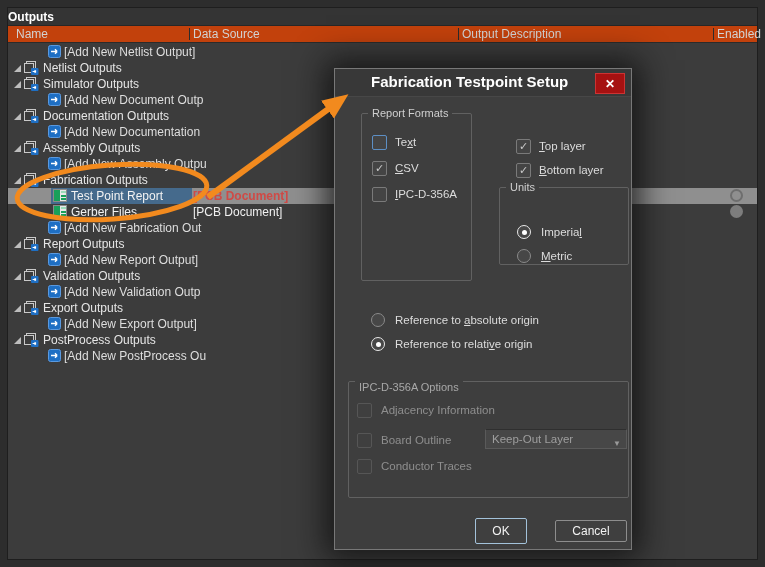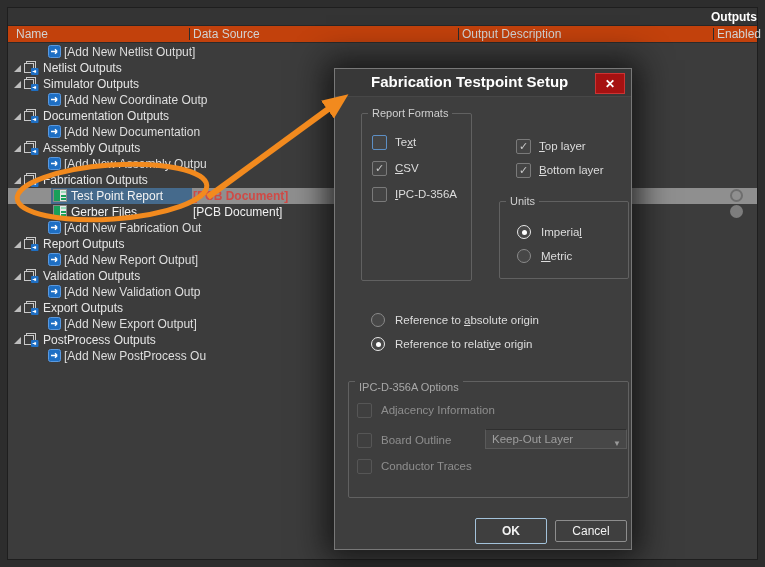--- a/index.html
+++ b/index.html
@@ -2,21 +2,21 @@
 <html><head>
 <meta charset="utf-8">
 <style>
   html,body{margin:0;padding:0;background:#2d2d2d;width:765px;height:567px;overflow:hidden;
     font-family:"Liberation Sans",sans-serif;-webkit-font-smoothing:antialiased;}
   *{box-sizing:border-box;}
   
   #panel{position:absolute;left:7px;top:7px;width:751px;height:553px;background:#3c3c3c;
     border:1px solid #1e1e1e;}
   #panel-title{height:18px;line-height:18px;background:#343434;border-bottom:1px solid #272727;
-    text-align:right;color:#fff;font-size:12px;font-weight:bold;}
+    text-align:left;color:#fff;font-size:12px;font-weight:bold;}
   #col-header{position:relative;height:17px;line-height:16px;background:#c2410c;
     border-bottom:1px solid #2b2b2b;color:#d2d2d2;font-size:12px;}
   #col-header .col{position:absolute;top:0;white-space:nowrap;}
   #col-header .sep{position:absolute;top:2px;bottom:2px;width:1px;background:#2c2c2c;}
   
   #tree{position:absolute;left:0;top:36px;right:0;}
   .trow{position:relative;height:16px;line-height:16px;font-size:12px;color:#e6e6e6;white-space:nowrap;}
   .trow.selected{background:#8f8f8f;}
   .trow .name-sel{position:absolute;left:43px;top:0;width:141px;height:16px;background:#456a8c;}
   .trow .tri{position:absolute;left:6px;top:5px;width:0;height:0;
@@ -53,21 +53,21 @@
   .rb.sel{border-color:#e8e8e8;}
   .rb.sel::after{content:"";position:absolute;left:4px;top:4px;width:5px;height:5px;border-radius:50%;background:#fff;}
   .clabel2{position:absolute;color:#dcdcdc;font-size:11.5px;line-height:15px;white-space:nowrap;cursor:pointer;}
   .clabel2.dis{color:#8e8e8e;cursor:default;}
   .clabel2 u{text-decoration:underline;}
   .field{position:absolute;height:20px;background:#474747;border:1px solid #5a5a5a;
     border-top-color:#2f2f2f;color:#9e9e9e;font-size:11.5px;line-height:18px;padding-left:6px;}
   .dropdown .arrow{position:absolute;right:5px;top:5px;font-size:8px;color:#9a9a9a;}
   .btn{position:absolute;background:#3f3f3f;color:#f2f2f2;font-size:12px;text-align:center;
     border-radius:2px;cursor:pointer;}
-  #btn-ok{left:140px;top:449px;width:72px;height:26px;line-height:24px;border:1px solid #a3c2da;font-weight:bold;}
+  #btn-ok{left:140px;top:449px;width:52px;height:26px;line-height:24px;border:1px solid #a3c2da;}
   #btn-cancel{left:220px;top:451px;width:72px;height:22px;line-height:20px;border:1px solid #8d8d8d;}
   
   #annot{position:absolute;left:0;top:0;z-index:30;pointer-events:none;}
 </style>
 </head>
 <body>
 
 <div id="panel">
   <div id="panel-title">Outputs</div>
   <div id="col-header">
@@ -105,21 +105,21 @@
             <rect x="8" y="7" width="7.5" height="7" rx="1" fill="#1e6fc4"></rect>
             <path d="M9.6 10.5h3.4m0 0l-1.4-1.4m1.4 1.4l-1.4 1.4" stroke="#fff" stroke-width="1.1" fill="none"></path>
           </svg></span>
         <span class="clabel">Simulator Outputs</span>
       </div>
       <div class="trow">
         <span class="aicon"><svg width="13" height="13" viewBox="0 0 13 13">
             <rect x="0.5" y="0.5" width="12" height="12" rx="2" fill="#1e6fc4" stroke="#5a9ae0"></rect>
             <path d="M3 6.5h6.2m0 0L7 4.3M9.2 6.5L7 8.7" stroke="#fff" stroke-width="1.4" fill="none"></path>
           </svg></span>
-        <span class="alabel">[Add New Coordinate Outp</span>
+        <span class="alabel">[Add New Document Outp</span>
       </div>
       <div class="trow">
         <span class="tri"></span>
         <span class="cicon"><svg width="16" height="14" viewBox="0 0 16 14">
             <rect x="3.5" y="0.5" width="9" height="9" fill="none" stroke="#c9c9c9"></rect>
             <rect x="1.5" y="2.5" width="9" height="9" fill="#3c3c3c" stroke="#c9c9c9"></rect>
             <rect x="8" y="7" width="7.5" height="7" rx="1" fill="#1e6fc4"></rect>
             <path d="M9.6 10.5h3.4m0 0l-1.4-1.4m1.4 1.4l-1.4 1.4" stroke="#fff" stroke-width="1.1" fill="none"></path>
           </svg></span>
         <span class="clabel">Documentation Outputs</span>
@@ -275,21 +275,21 @@
   <span class="cb checked" style="left:37px;top:92px"></span>
   <span class="clabel2" style="left:60px;top:92px"><u>C</u>SV</span>
   <span class="cb" style="left:37px;top:118px"></span>
   <span class="clabel2" style="left:60px;top:118px"><u>I</u>PC-D-356A</span>
 
   <span class="cb checked" style="left:181px;top:70px"></span>
   <span class="clabel2" style="left:204px;top:70px"><u>T</u>op layer</span>
   <span class="cb checked" style="left:181px;top:94px"></span>
   <span class="clabel2" style="left:204px;top:94px"><u>B</u>ottom layer</span>
 
-  <div class="grp" style="left:164px;top:132px;width:130px;height:78px">
+  <div class="grp" style="left:164px;top:118px;width:130px;height:78px">
     <span class="glabel">Units</span>
   </div>
   <span class="rb sel" style="left:182px;top:156px"></span>
   <span class="clabel2" style="left:206px;top:156px">Imperia<u>l</u></span>
   <span class="rb" style="left:182px;top:180px"></span>
   <span class="clabel2" style="left:206px;top:180px"><u>M</u>etric</span>
 
   <span class="rb" style="left:36px;top:244px"></span>
   <span class="clabel2" style="left:60px;top:244px">Reference to <u>a</u>bsolute origin</span>
   <span class="rb sel" style="left:36px;top:268px"></span>

